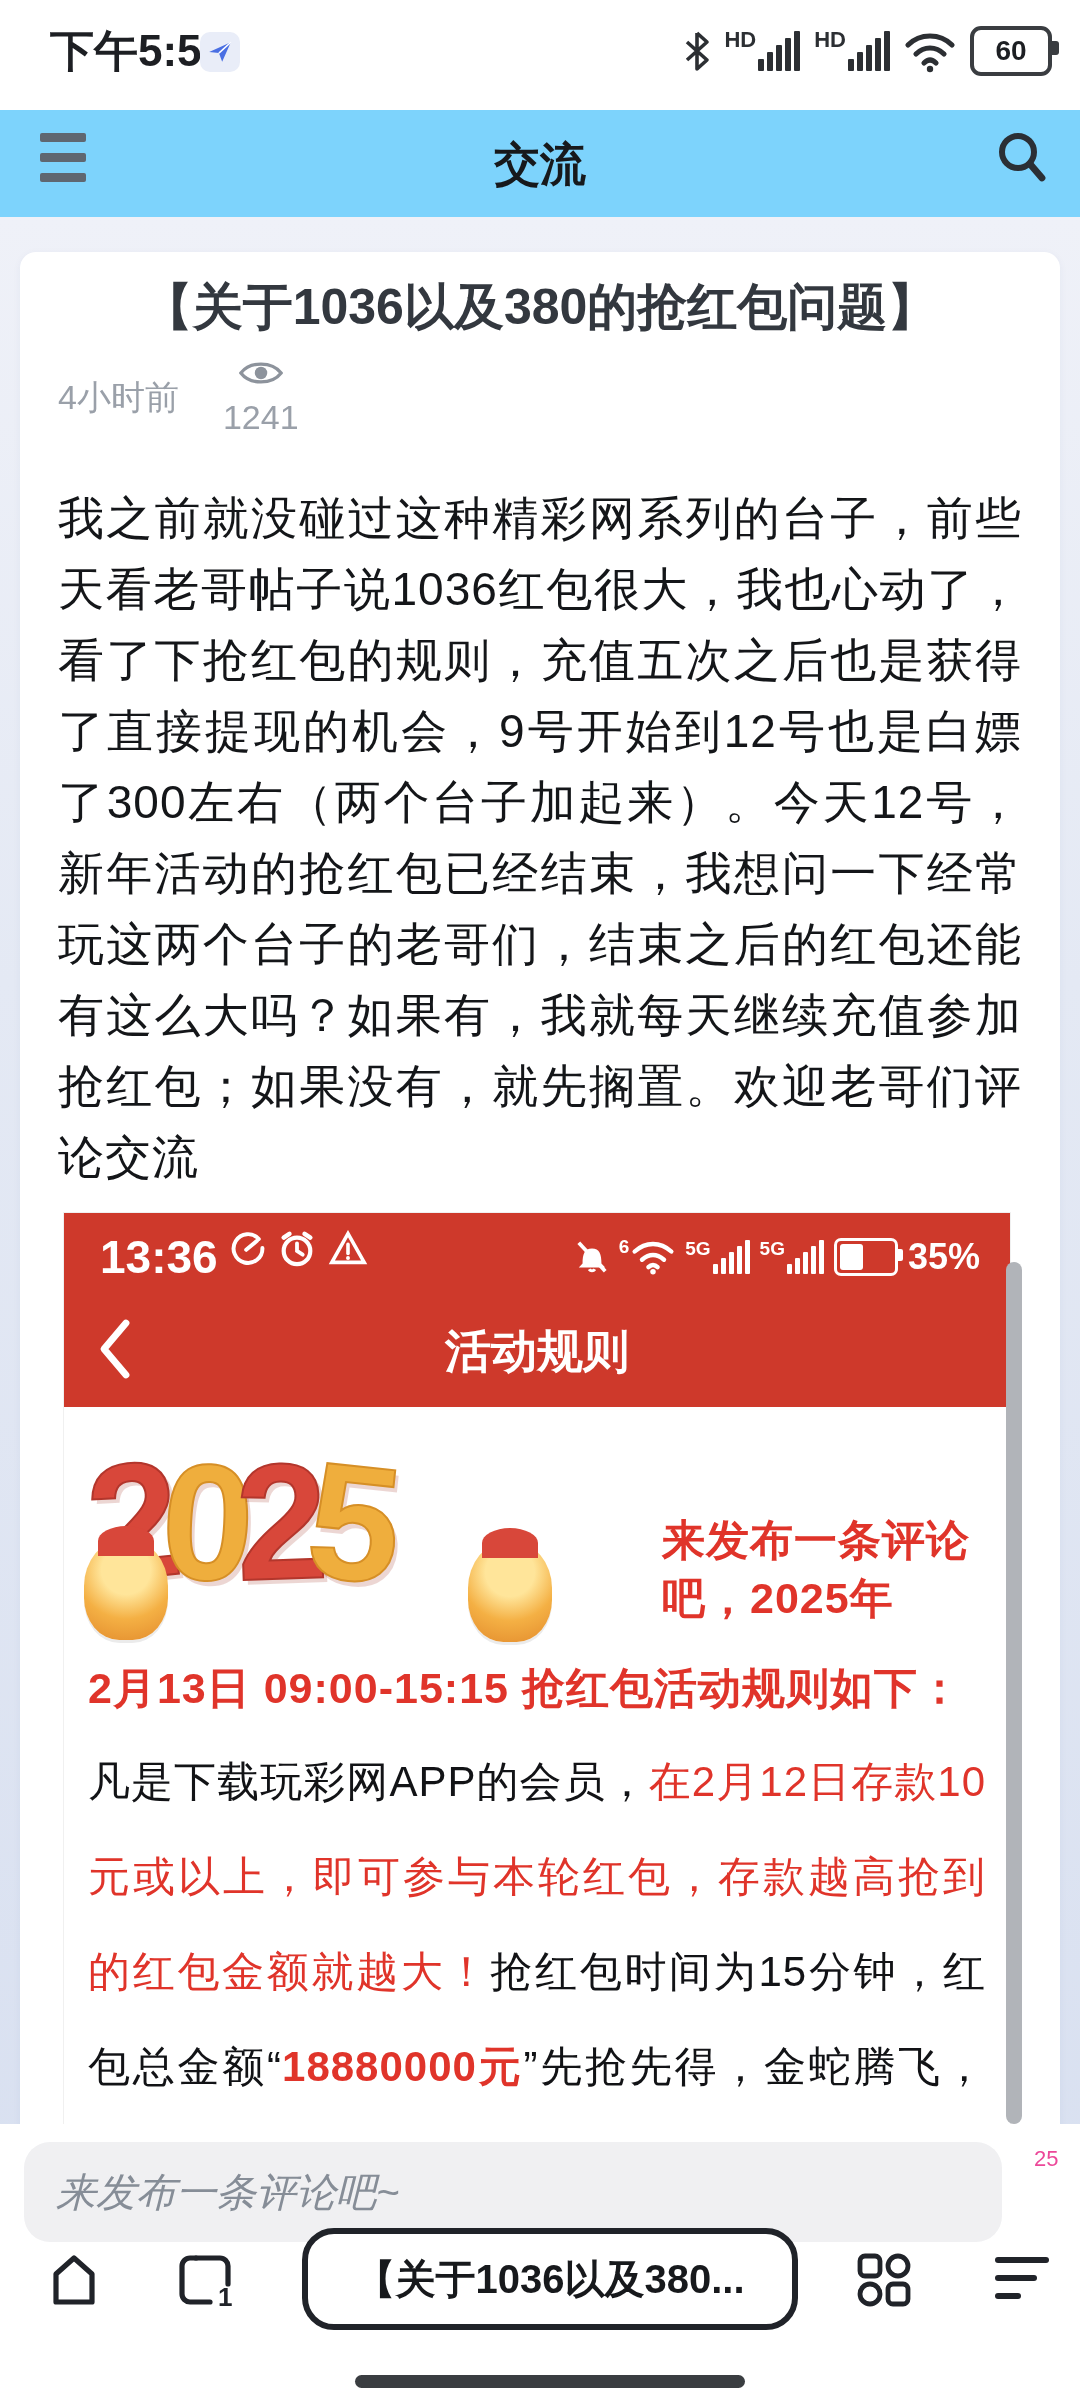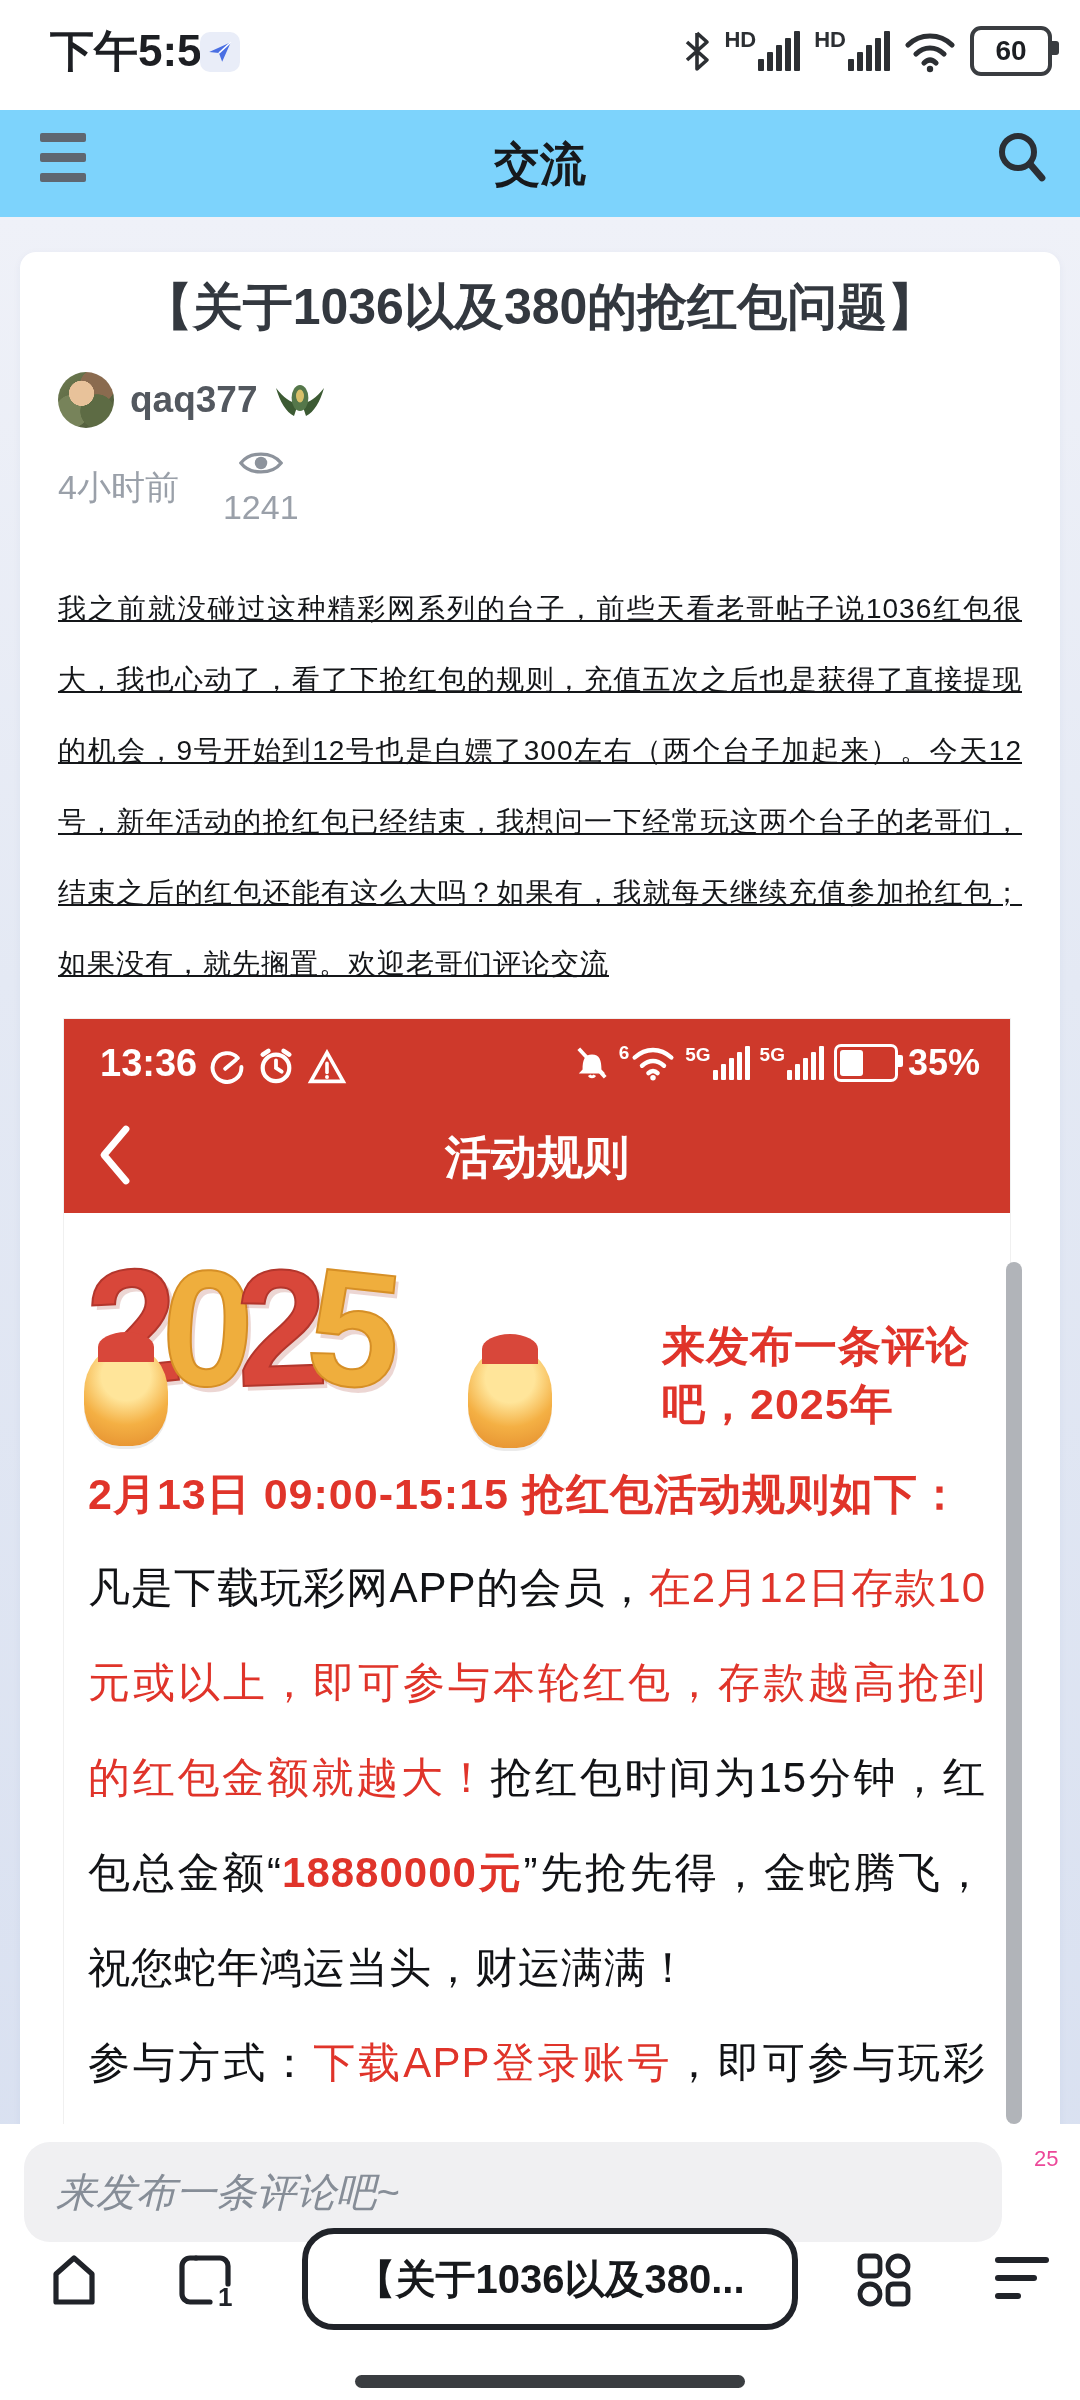--- a/index.html
+++ b/index.html
@@ -29,26 +29,26 @@
   .author-row{display:flex;align-items:center;gap:16px;margin-top:34px;}
   .avatar{width:56px;height:56px;border-radius:50%;flex:0 0 auto;
     background:radial-gradient(circle at 42% 38%,#e8c29a 0 26%,transparent 27%),
                radial-gradient(circle at 70% 70%,#5d6b44 0 30%,transparent 31%),
                radial-gradient(circle at 25% 70%,#77835a 0 28%,transparent 29%),
                radial-gradient(circle at 70% 25%,#8a6b4f 0 30%,transparent 31%),
                linear-gradient(135deg,#6d7a50,#4c5738);}
   .author-name{font-size:37px;font-weight:700;color:#53585f;}
   .meta-row{display:flex;align-items:center;gap:14px;margin-top:20px;color:#9aa0a9;font-size:34px;}
   .meta-views{display:flex;align-items:center;gap:10px;margin-left:30px;flex-direction:column;}
-  .post-body{margin-top:46px;font-size:28px;line-height:71px;color:#141619;letter-spacing:1px;text-align:justify;text-decoration:underline;}
+  .post-body{margin-top:46px;font-size:46px;line-height:71px;color:#141619;letter-spacing:1px;text-align:justify;}
   
   .shot{margin:20px 0 0 6px;width:946px;background:#fff;box-shadow:0 0 0 1px rgba(0,0,0,.06);}
   .ss-red{background:#ce392b;color:#fff;}
   .ss-status{display:flex;align-items:center;justify-content:space-between;height:76px;padding:6px 30px 0 36px;}
-  .ss-left{display:flex;align-items:flex-end;gap:12px;font-size:38px;font-weight:700;}
+  .ss-left{display:flex;align-items:flex-start;gap:12px;font-size:46px;font-weight:700;}
   .ss-right{display:flex;align-items:center;gap:10px;font-size:36px;font-weight:700;}
   .g5{display:flex;align-items:flex-start;gap:2px;}
   .g5 .lab{font-size:19px;font-weight:700;line-height:18px;}
   .wbars{display:flex;align-items:flex-end;gap:3px;}
   .wbars i{display:block;width:5px;background:#fff;border-radius:1px;}
   .ss-bat{position:relative;width:58px;height:32px;border:3px solid #fff;border-radius:7px;}
   .ss-bat::before{content:"";position:absolute;left:3px;top:3px;bottom:3px;width:40%;background:#fff;border-radius:3px;}
   .ss-bat::after{content:"";position:absolute;right:-8px;top:8px;width:5px;height:12px;background:#fff;border-radius:0 2px 2px 0;}
   .ss-nav{position:relative;height:112px;}
   .ss-back{position:absolute;left:30px;top:22px;}
@@ -155,32 +155,20 @@
           <path d="M18 17 L24 24" stroke="#2b2f35" stroke-width="3.4" stroke-linecap="round"></path>
         </svg>
     </div>
   </div>
 
   <div class="pagebg"></div>
 
   <div class="card">
     <div class="post-title">【关于1036以及380的抢红包问题】</div>
 
-    <div class="author-row">
-      <div class="avatar"></div>
-      <div class="author-name">qaq377</div>
-      <span>
-        <svg width="52" height="40" viewBox="0 0 26 20">
-          <path d="M1 4 C5 9 8 11 12 12 L10 18 C6 16 3 11 1 4 Z" fill="#3c5a33"></path>
-          <path d="M25 4 C21 9 18 11 14 12 L16 18 C20 16 23 11 25 4 Z" fill="#3c5a33"></path>
-          <ellipse cx="13" cy="9" rx="4.2" ry="6.5" fill="#55774a"></ellipse>
-          <ellipse cx="13" cy="8" rx="2" ry="3.2" fill="#d9c06a"></ellipse>
-        </svg>
-      </span>
-    </div>
 
     <div class="meta-row">
       <span>4小时前</span>
       <span class="meta-views">
         <span>
           <svg width="44" height="30" viewBox="0 0 24 16">
               <path d="M1 8 C6 1.5 18 1.5 23 8 C18 14.5 6 14.5 1 8 Z" fill="none" stroke="#8d939c" stroke-width="1.8"></path>
               <circle cx="12" cy="8" r="3.4" fill="#8d939c"></circle>
             </svg>
         </span>

